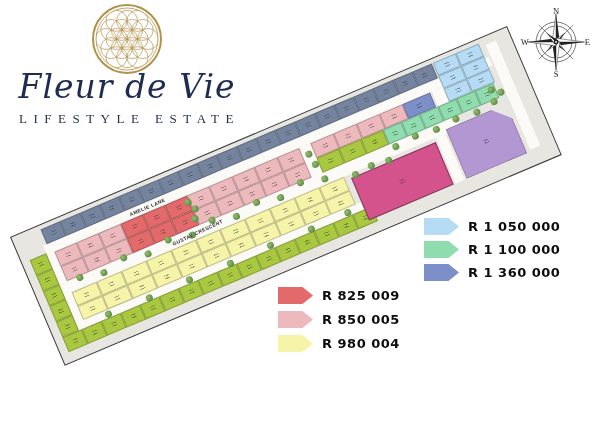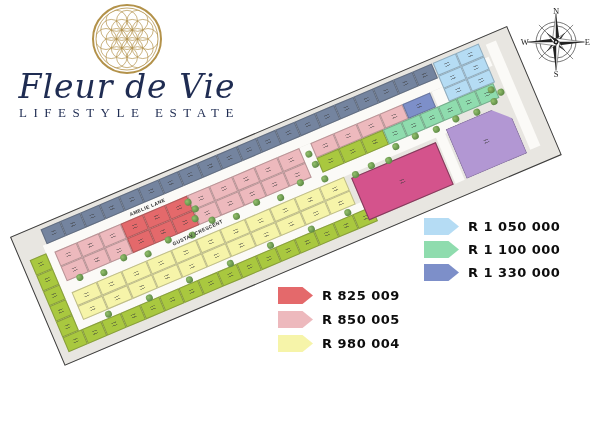--- a/index.html
+++ b/index.html
@@ -5,21 +5,21 @@
   html,body{margin:0;padding:0;background:#fff;}
   .canvas{position:relative;width:600px;height:425px;background:#ffffff;overflow:hidden;
           font-family:"Liberation Sans",sans-serif;}
 
   
   .logo{position:absolute;left:8px;top:2px;width:238px;text-align:center;}
   .logo svg{display:block;margin:0 auto;}
   .logo-title{font-family:"DejaVu Serif",serif;font-style:italic;font-size:33px;
               color:#1f2c52;line-height:1.0;margin-top:-6px;letter-spacing:1px;}
   .logo-sub{font-family:"Liberation Serif",serif;font-size:13px;letter-spacing:6.5px;
-            color:#1f2c52;margin-top:2px;padding-left:5px;}
+            color:#1f2c52;margin-top:8px;padding-left:5px;}
 
   
   .compass{position:absolute;left:518px;top:4px;}
 
   
   .plan{position:absolute;left:10px;top:237px;width:540px;height:140px;
         background:#e8e6e1;border:1px solid #3c3c3c;box-sizing:border-box;
         transform:rotate(-23deg);transform-origin:0 0;}
   .road{position:absolute;background:#fbfaf7;}
   .plot{position:absolute;box-sizing:border-box;border:1px solid rgba(45,45,45,.28);}
@@ -294,21 +294,21 @@
       <div class="legend-row">
         <div class="legend-swatch" style="background: rgb(181, 220, 244);"></div>
         <div class="legend-label">R 1 050 000</div>
       </div>
       <div class="legend-row">
         <div class="legend-swatch" style="background: rgb(143, 220, 174);"></div>
         <div class="legend-label">R 1 100 000</div>
       </div>
       <div class="legend-row">
         <div class="legend-swatch" style="background: rgb(125, 143, 201);"></div>
-        <div class="legend-label">R 1 330 000</div>
+        <div class="legend-label">R 1 360 000</div>
       </div>
     </div>
   <div class="legend" id="legend-left">
       <div class="legend-row">
         <div class="legend-swatch" style="background: rgb(228, 105, 107);"></div>
         <div class="legend-label">R 825 009</div>
       </div>
       <div class="legend-row">
         <div class="legend-swatch" style="background: rgb(237, 185, 189);"></div>
         <div class="legend-label">R 850 005</div>

